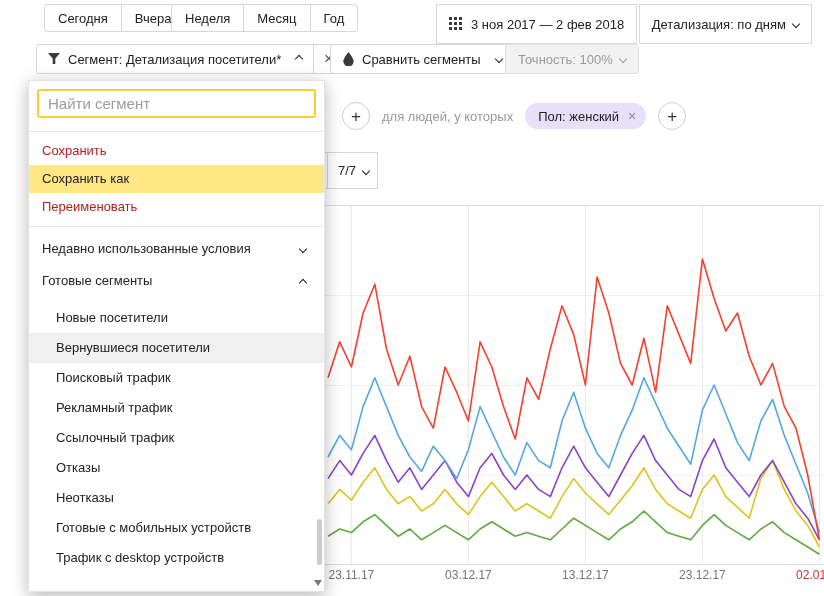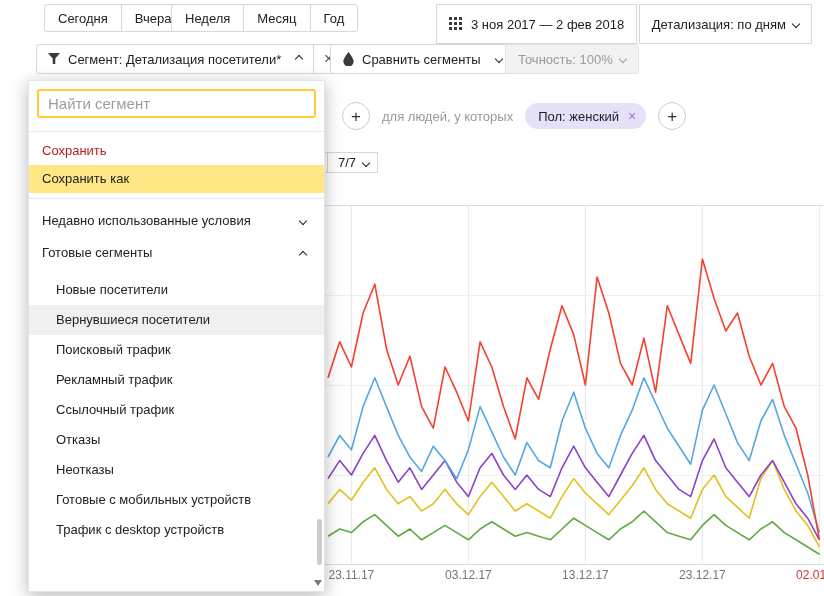--- a/index.html
+++ b/index.html
@@ -48,21 +48,21 @@
   .scroll-arrow{position:absolute;right:2px;bottom:5px;width:0;height:0;border-left:4px solid transparent;border-right:4px solid transparent;border-top:6px solid #787878;cursor:pointer}
 
   
   .filter-row{position:absolute;left:342px;top:102px;height:28px;display:flex;align-items:center;gap:12px;z-index:1}
   .circle-btn{width:28px;height:28px;border-radius:50%;border:1px solid #cfcfcf;background:#fff;font-size:17px;line-height:1;color:#333;display:flex;align-items:center;justify-content:center}
   .muted-label{color:#999;}
   .chip{display:flex;align-items:center;background:#e6e0f8;border-radius:14px;height:26px;padding:0 10px 0 13px}
   .chip-x{margin-left:9px;color:#8d7fc7;font-size:14px;cursor:pointer}
 
   
-  .days-btn{position:absolute;left:300px;top:152px;width:78px;height:21px;border:1px solid #d7d7d7;background:#fff;display:flex;align-items:center;z-index:1;cursor:pointer}
+  .days-btn{position:absolute;left:300px;top:152px;width:78px;height:37px;border:1px solid #d7d7d7;background:#fff;display:flex;align-items:center;z-index:1;cursor:pointer}
   .days-divider{width:1px;height:100%;background:#d7d7d7;margin-left:26px}
   .days-label{margin-left:10px}
 
   
   #chart-svg{position:absolute;left:320px;top:205px;z-index:0}
   .x-labels{position:absolute;left:0;top:568px;width:100%;height:16px;z-index:1}
   .x-label{position:absolute;transform:translateX(-50%);font-size:12px;color:#757575;white-space:nowrap}
   .x-label.red{color:#cc3333}
 </style>
 </head>
@@ -178,20 +178,21 @@
   </div>
 
 <div class="panel">
   <div class="search-wrap">
     <input class="search-input" type="text" placeholder="Найти сегмент" style="">
   </div>
   <div class="divider"></div>
 
   <div class="action disabled">Сохранить</div>
   <div class="action highlighted">Сохранить как</div>
+  <div class="action disabled">Переименовать</div>
 
   <div class="divider"></div>
 
   <div class="group-header" style="margin-top:6px">
     <span>Недавно использованные условия</span>
     <span class="chev"></span>
   </div>
   <div class="group-header">
     <span>Готовые сегменты</span>
     <span class="chev up"></span>

